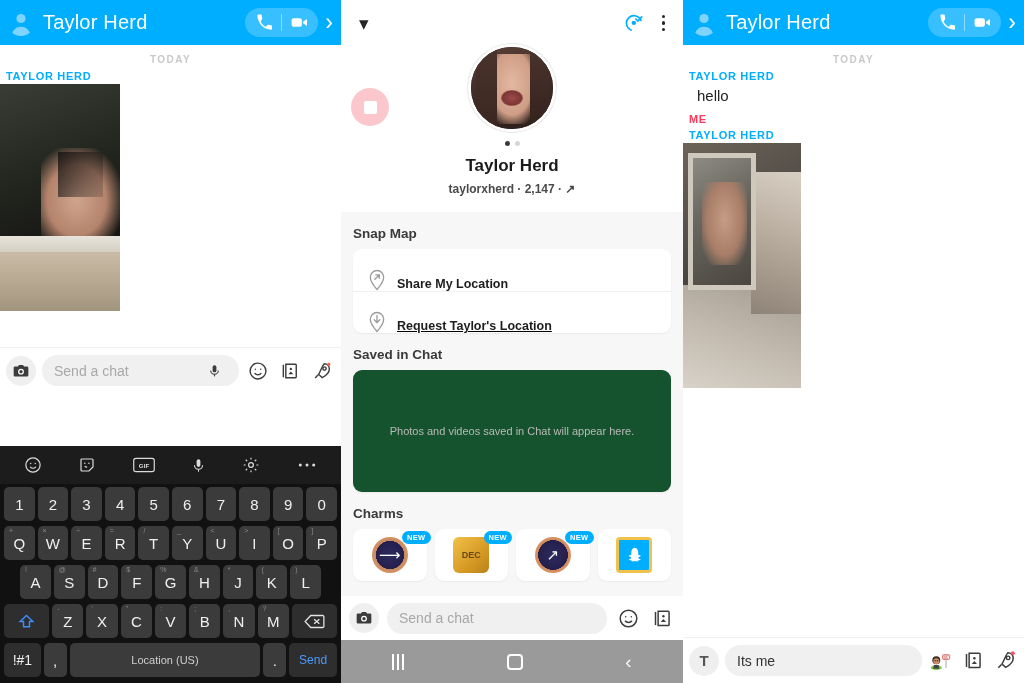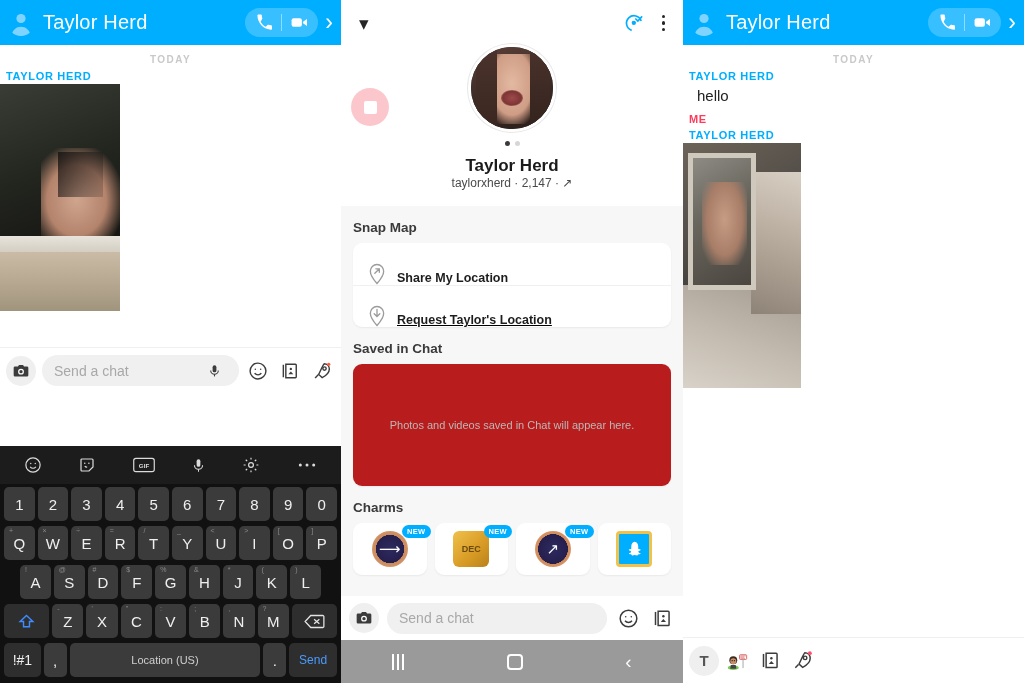--- a/index.html
+++ b/index.html
@@ -153,37 +153,37 @@
   .prof-avatar .f3{position:absolute;left:36%;top:52%;width:28%;height:20%;
     background:radial-gradient(ellipse at 50% 50%,#9c4a4a 0%,#7e3535 60%,rgba(120,50,50,0) 85%);border-radius:50%;}
   .prof-avatar .f4{position:absolute;left:6%;top:0;width:26%;height:100%;
     background:linear-gradient(180deg,#4a332c,#3a2620);}
   .prof-avatar .f5{position:absolute;right:4%;top:0;width:24%;height:100%;
     background:linear-gradient(180deg,#4a332c,#33221d);}
   .dots { display: flex; gap: 5px; justify-content: center; margin-top: 9px; }
   .dots i { width: 5px; height: 5px; border-radius: 50%; background: #d6d6d6; display:block; }
   .dots i.on { background: #3a3a3a; }
   .prof-name { text-align: center; font-size: 17px; font-weight: 700; color: #1a1a1a; margin-top: 10px; }
-  .prof-sub { text-align: center; font-size: 12px; font-weight: 400; color: #4a4a4a; margin-top: 0; }
+  .prof-sub { text-align: center; font-size: 12px; font-weight: 700; color: #4a4a4a; margin-top: 6px; }
   .snap-badge {
     position: absolute; left: 10px; top: 88px;
     width: 38px; height: 38px; border-radius: 50%; background: #FBC7CC;
     display: flex; align-items: center; justify-content: center;
   }
   .snap-badge i { width: 13px; height: 13px; background: #fff; border-radius: 2px; display:block; }
 
   .prof-scroll { background: #f7f7f7; padding: 0 12px 0; }
   .sec-title { font-size: 13.5px; font-weight: 700; color: #3a3a3a; padding: 14px 0 8px; }
   .card { background: #fff; border-radius: 9px; box-shadow: 0 1px 2px rgba(0,0,0,.06); overflow: hidden; }
   .card-row { display: flex; align-items: flex-end; height: 42px; padding: 0 14px; }
   .card-row + .card-row { border-top: 1px solid #f0f0f0; text-decoration: underline; }
   .row-ic { width: 30px; flex: 0 0 auto; display:flex; align-items:center; }
   .row-lbl { font-size: 12.5px; font-weight: 700; color: #1d1d1d; }
   .empty-card {
-    background: #b91c1c; border-radius: 9px; box-shadow: 0 1px 2px rgba(0,0,0,.06);
+    background: #14532d; border-radius: 9px; box-shadow: 0 1px 2px rgba(0,0,0,.06);
     height: 122px; display: flex; align-items: center; justify-content: center;
     text-align: center; padding: 0 18px;
   }
   .empty-card span { font-size: 11px; color: #b9b9b9; }
   .charms-row { display: flex; gap: 8px; padding-bottom: 4px; }
   .charm {
     flex: 1 1 0; height: 52px; background: #fff; border-radius: 9px;
     box-shadow: 0 1px 2px rgba(0,0,0,.06); position: relative;
     display: flex; align-items: center; justify-content: center; overflow: visible;
   }
@@ -701,20 +701,23 @@
           <div class="g1"></div>
             <div class="g5"></div>
             <div class="g4"></div>
             <div class="g2"></div>
             <div class="g3"></div>
         </div>
       </div>
 
       <div class="chat-input-bar">
         <div class="text-btn">T</div>
+        <div class="chat-field has-value">
+          <span>Its me</span>
+        </div>
         <span class="bar-icon">
           <svg width="22" height="20" viewBox="0 0 28 24">
             <ellipse cx="8" cy="20.5" rx="7" ry="3" fill="#7ec85a"></ellipse>
             <circle cx="8" cy="11" r="5" fill="#3a2a20"></circle>
               <circle cx="8" cy="12.4" r="3.8" fill="#c98f6a"></circle>
             <circle cx="6.6" cy="11.6" r=".8" fill="#2a1d14"></circle>
               <circle cx="9.4" cy="11.6" r=".8" fill="#2a1d14"></circle>
             <path d="M5 17h6l1 5H4z" fill="#444"></path>
             <rect x="16" y="4" width="9" height="6" rx="1" fill="#fff" stroke="#d34a4a" stroke-width="1"></rect>
             <path d="M17 5.5h7M17 7h5M17 8.5h6" stroke="#d34a4a" stroke-width=".8"></path>

